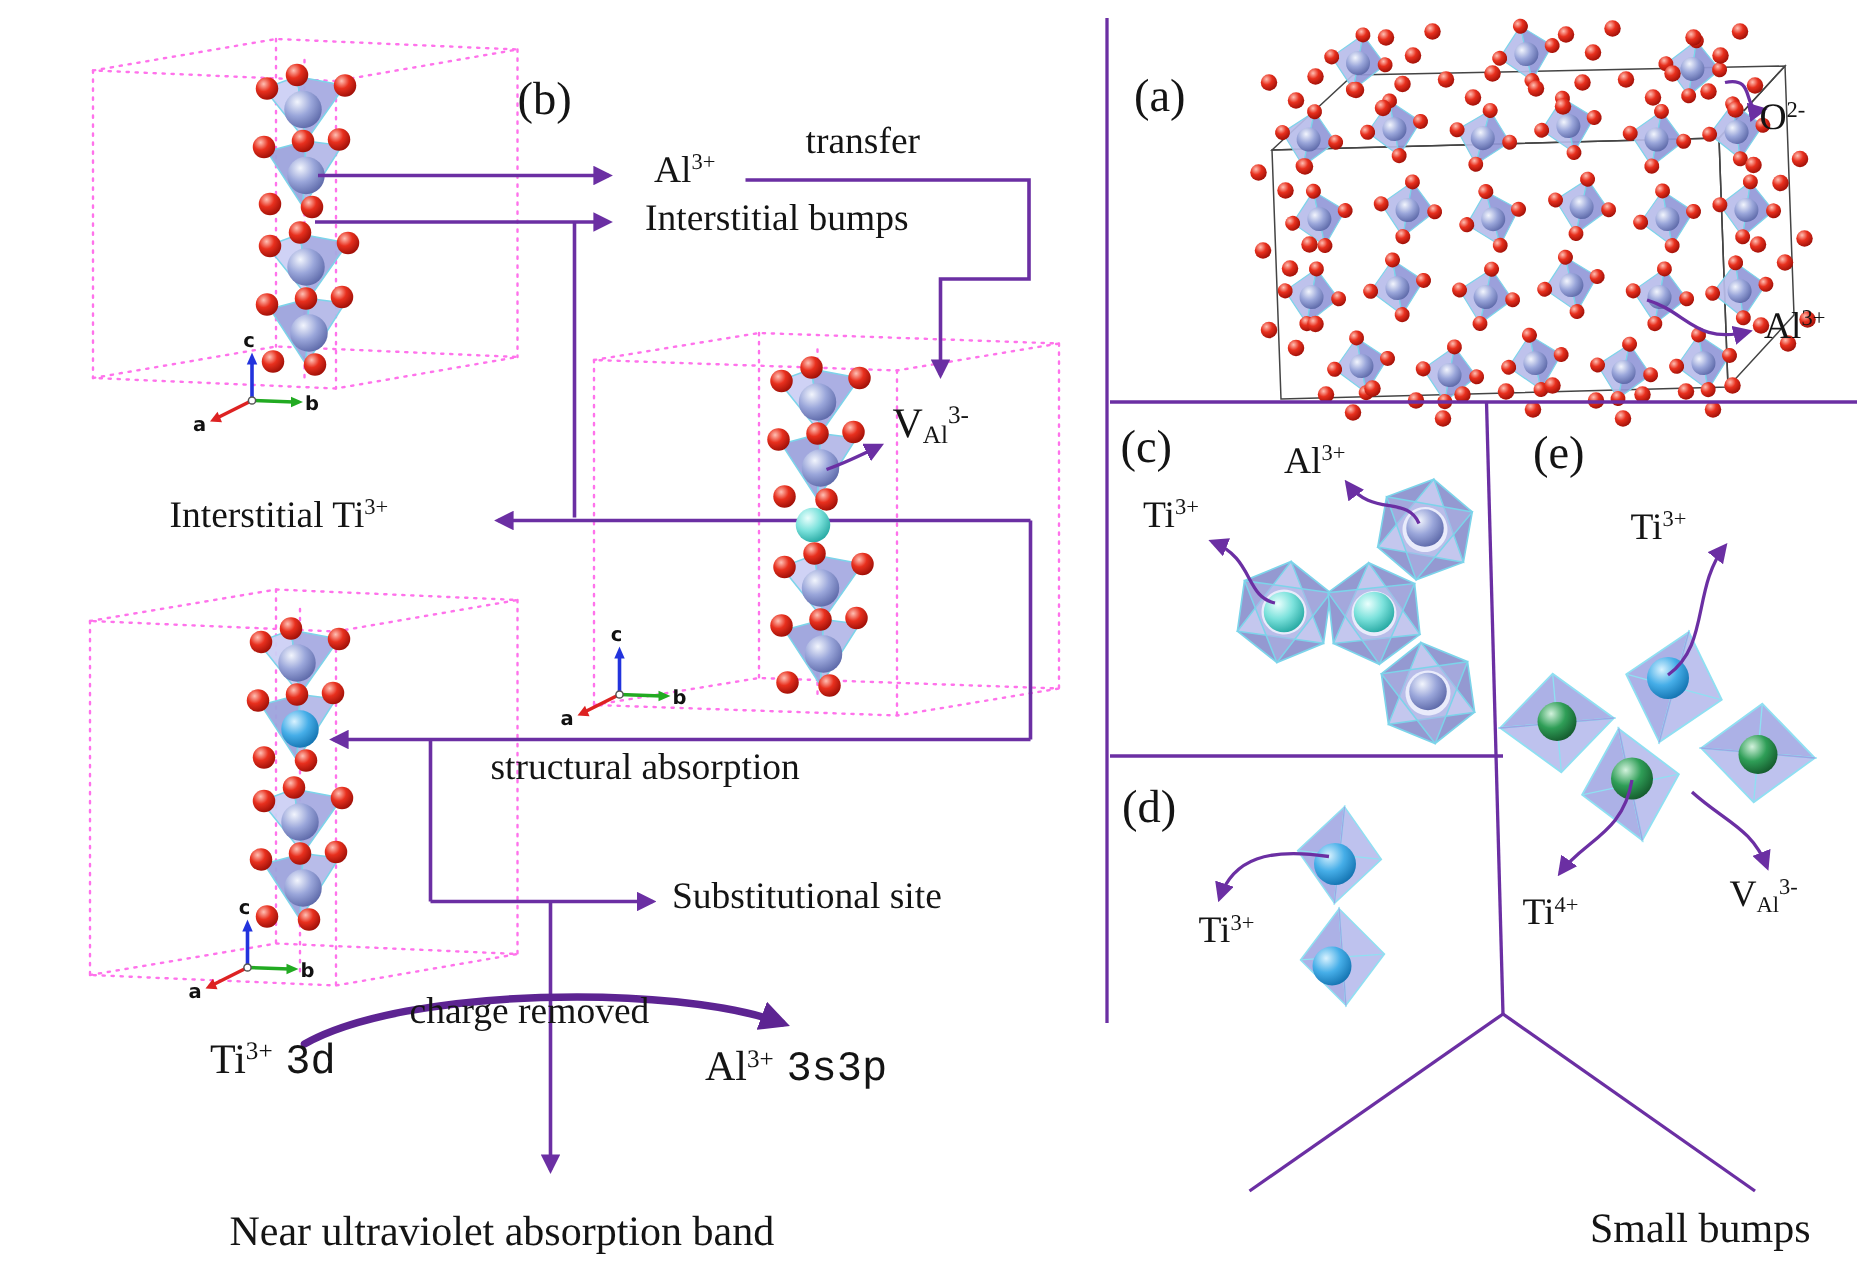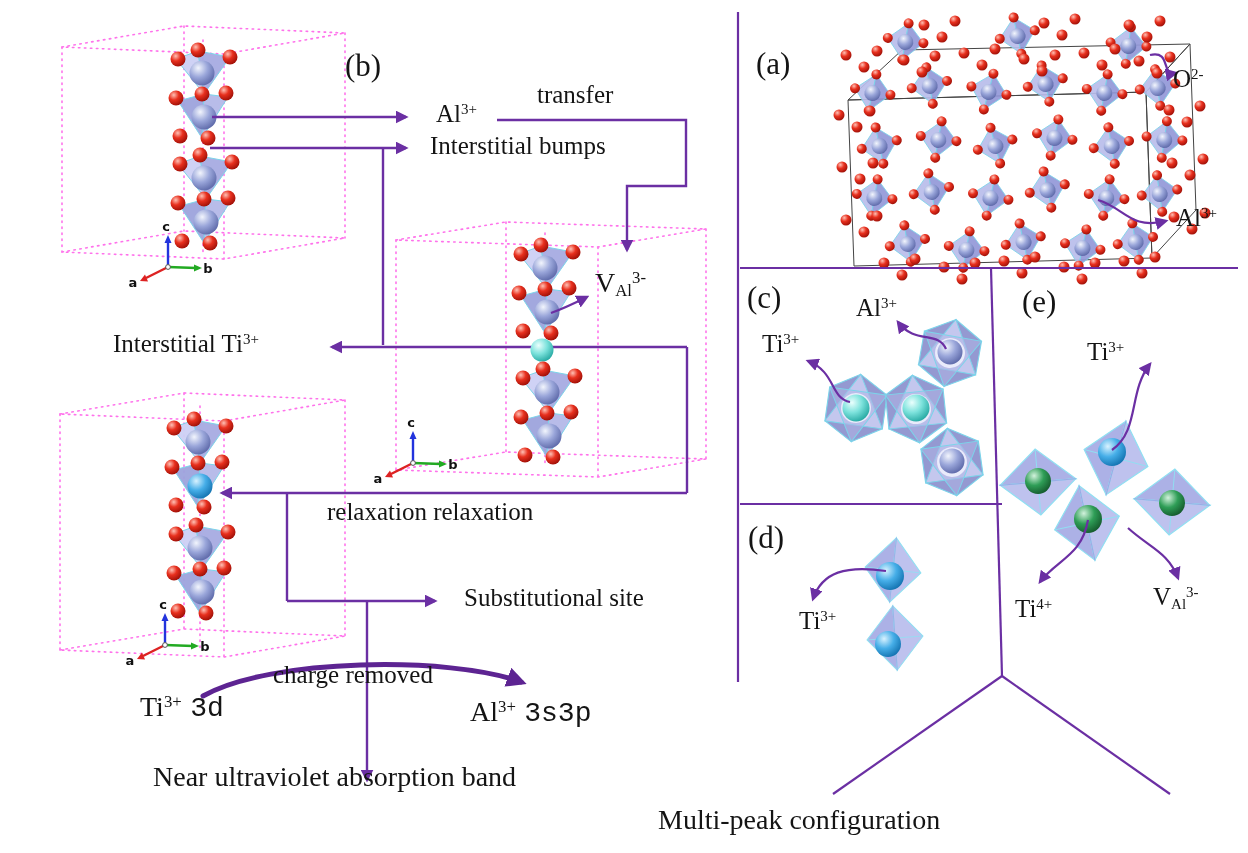--- a/index.html
+++ b/index.html
@@ -310,32 +310,32 @@
 <div class="lbl" style="left:430px;top:133px">Interstitial bumps</div>
 
 <div class="lbl big" style="left:595px;top:268px">
   <span>V</span><span class="sub">Al</span><span class="sup">3-</span>
 </div>
 
 <div class="lbl" style="left:113px;top:331px">
   <span>Interstitial Ti</span><span class="sup">3+</span>
 </div>
 
-<div class="lbl" style="left:327px;top:499px">relaxation relaxation</div>
-<div class="lbl" style="left:464px;top:585px">Substitutional site</div>
+<div class="lbl" style="left:327px;top:499px">structural absorption</div>
+<div class="lbl" style="left:448px;top:585px">Substitutional site</div>
 <div class="lbl" style="left:273px;top:662px">charge removed</div>
 
 <div class="lbl big" style="left:140px;top:692px">
   <span>Ti</span><span class="sup">3+</span><span class="tail">3d</span>
 </div>
 <div class="lbl big" style="left:470px;top:697px">
   <span>Al</span><span class="sup">3+</span><span class="tail">3s3p</span>
 </div>
 
-<div class="lbl big" style="left:153px;top:762px">Near ultraviolet absorption band</div>
+<div class="lbl big" style="left:153px;top:807px">Near ultraviolet absorption band</div>
 
 <div class="lbl" style="left:1173px;top:66px">
   <span>O</span><span class="sup">2-</span>
 </div>
 <div class="lbl" style="left:1176px;top:205px">
   <span>Al</span><span class="sup">3+</span>
 </div>
 
 <div class="lbl" style="left:856px;top:295px">
   <span>Al</span><span class="sup">3+</span>
@@ -351,15 +351,15 @@
 <div class="lbl" style="left:1087px;top:339px">
   <span>Ti</span><span class="sup">3+</span>
 </div>
 <div class="lbl" style="left:1015px;top:596px">
   <span>Ti</span><span class="sup">4+</span>
 </div>
 <div class="lbl" style="left:1153px;top:584px">
   <span>V</span><span class="sub">Al</span><span class="sup">3-</span>
 </div>
 
-<div class="lbl big" style="left:658px;top:805px">Multi-peak configuration</div>
+<div class="lbl big" style="left:1060px;top:805px">Small bumps</div>
 
 </div>
 
 </body></html>

